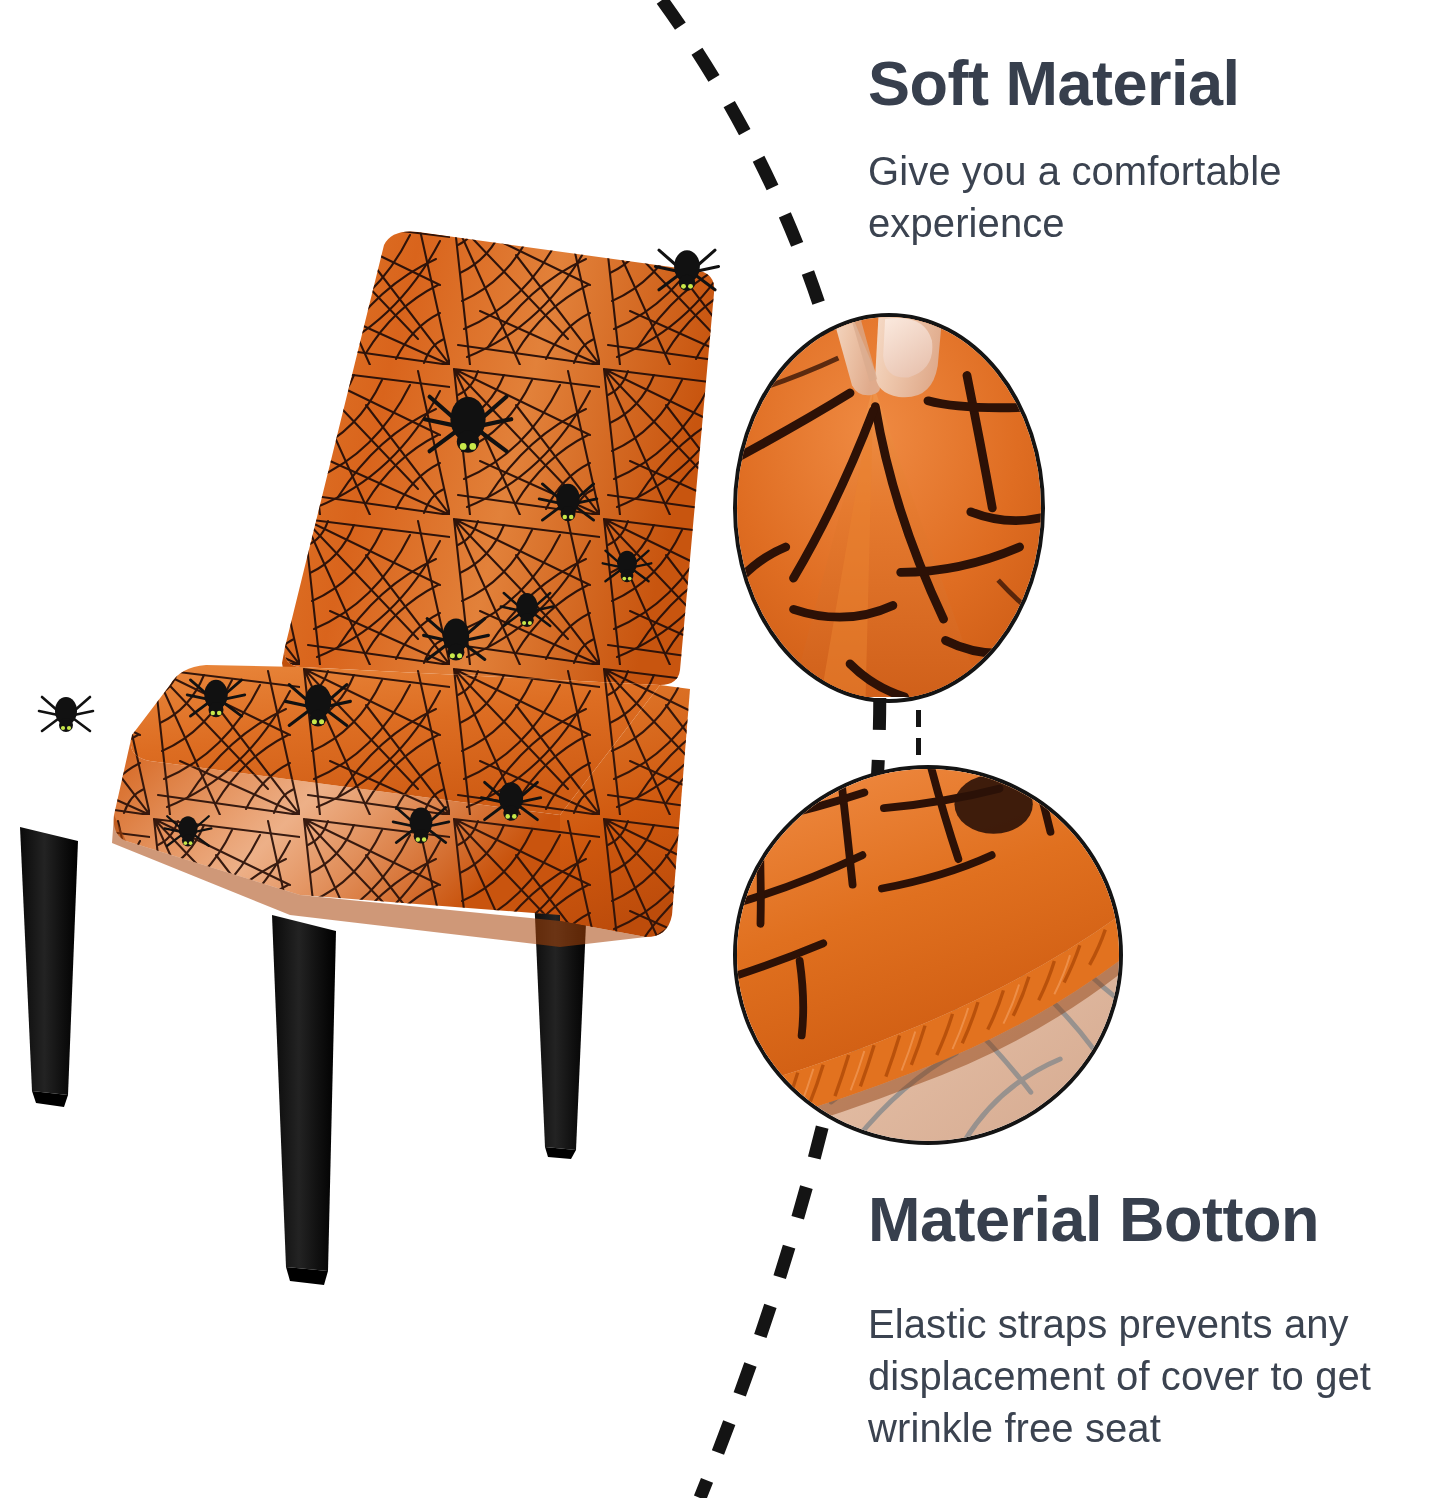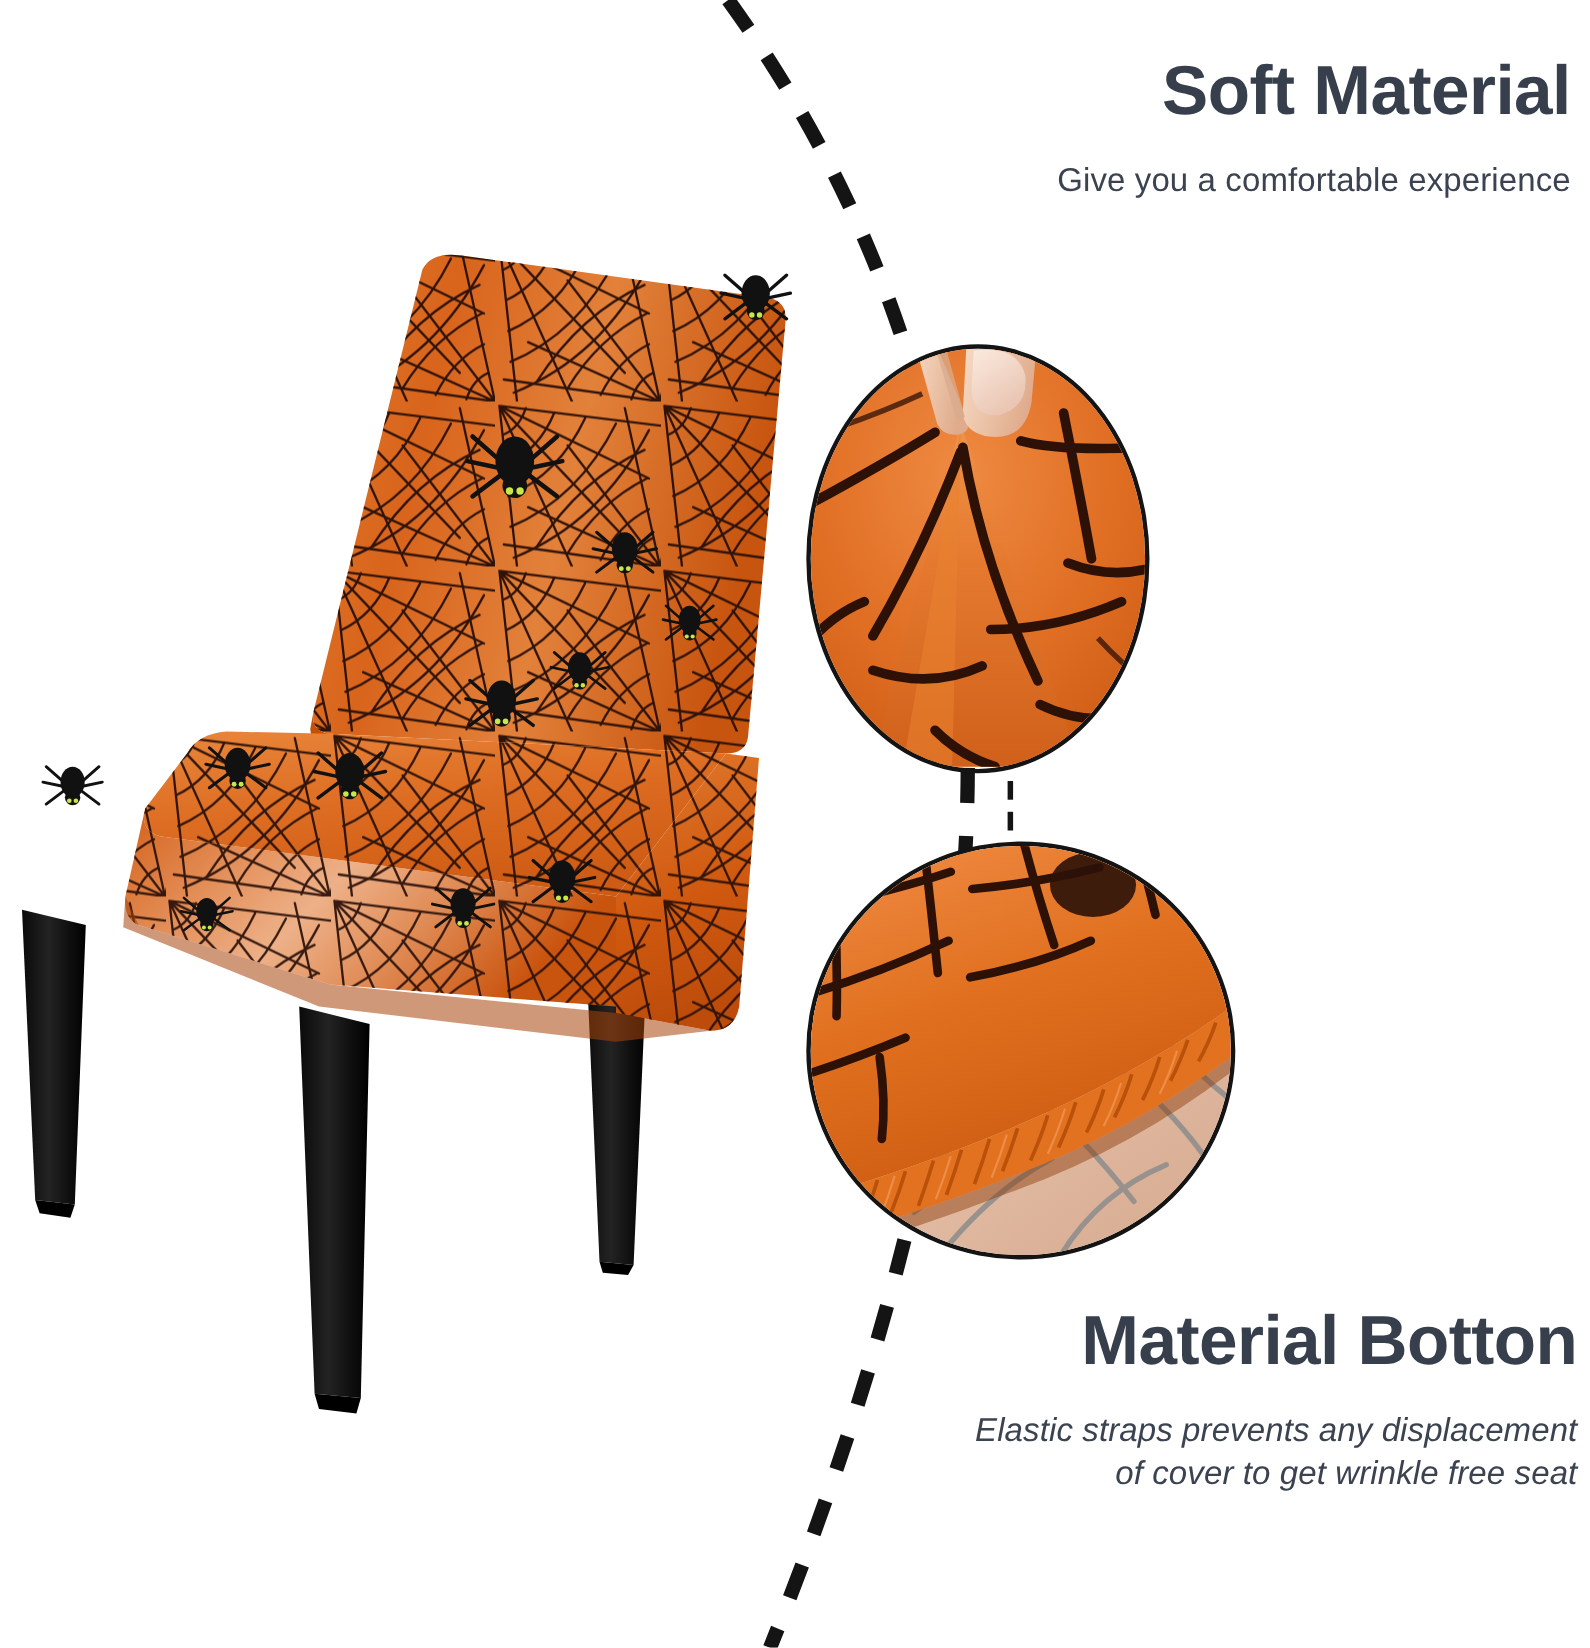--- a/index.html
+++ b/index.html
@@ -1,45 +1,45 @@
 <!DOCTYPE html>
 <html><head>
 <meta charset="utf-8">
 <style>
   html,body{margin:0;padding:0;background:#fff;}
   body{width:1445px;height:1498px;position:relative;overflow:hidden;
        font-family:"Liberation Sans","DejaVu Sans",sans-serif;}
 
-  .stage{position:absolute;inset:0;width:1445px;height:1276px;background:#ffffff;text-align:right;}
+  .stage{position:absolute;inset:0;width:1445px;height:1276px;background:#ffffff;}
 
   
   .divider-arc{position:absolute;left:0;top:0;width:1445px;height:1498px;
                pointer-events:none;}
 
   
   .textblock{position:absolute;}
   .headline{
     color:#373f4d;
     font-size:63px;
     font-weight:700;
     letter-spacing:-0.5px;
     line-height:1.06;
     white-space:nowrap;
   }
   .subline{
     color:#3b4350;
-    font-size:30px;
+    font-size:40px;
     font-weight:400;
     line-height:1.30;
     letter-spacing:0.1px;
   }
   #soft-block{left:868px;top:50px;width:560px;}
   #soft-block .subline{margin-top:28px;}
   #elastic-block{left:868px;top:1186px;width:566px;}
-  #elastic-block .subline{margin-top:28px;font-style:italic;}
+  #elastic-block .subline{margin-top:45px;}
 
   
   .callout{position:absolute;border-radius:50%;overflow:hidden;
            border:4px solid #141414;box-sizing:border-box;}
   #callout-soft{left:733px;top:313px;width:312px;height:390px;}
   #callout-elastic{left:733px;top:765px;width:390px;height:380px;}
 
   .callout-inner{position:absolute;inset:0;}
   
 

